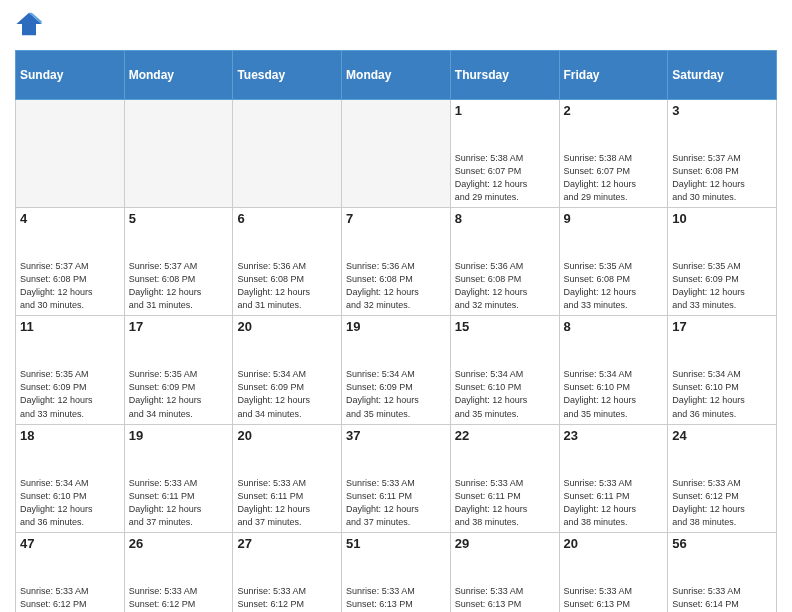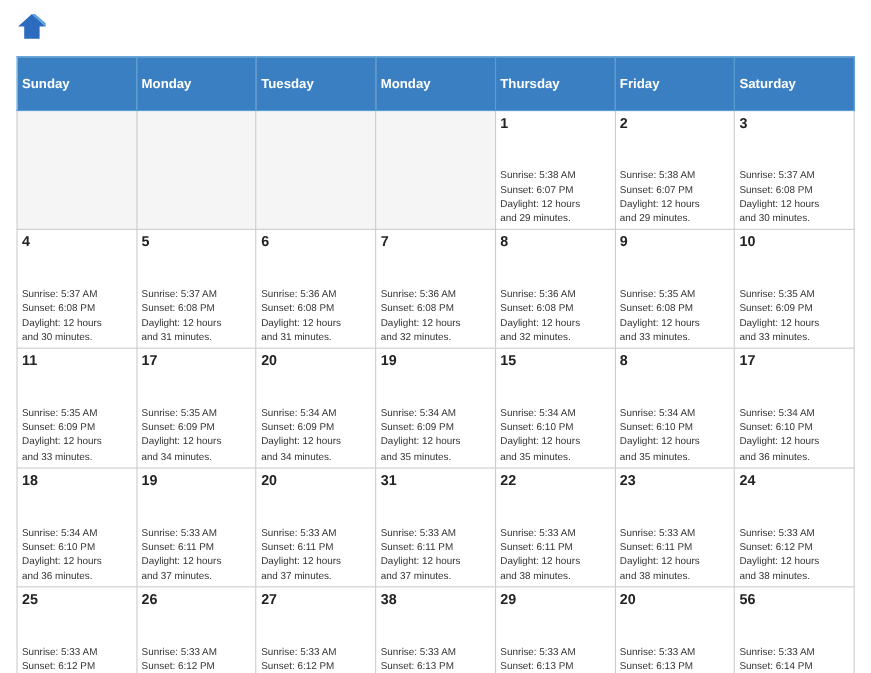--- a/index.html
+++ b/index.html
@@ -277,21 +277,21 @@
 and 37 minutes.</div>
           </td>
           <td>
             <div class="day-num">20</div>
             <div class="day-info" style="white-space: pre-line;">Sunrise: 5:33 AM
 Sunset: 6:11 PM
 Daylight: 12 hours
 and 37 minutes.</div>
           </td>
           <td>
-            <div class="day-num">31</div>
+            <div class="day-num">37</div>
             <div class="day-info" style="white-space: pre-line;">Sunrise: 5:33 AM
 Sunset: 6:11 PM
 Daylight: 12 hours
 and 37 minutes.</div>
           </td>
           <td>
             <div class="day-num">22</div>
             <div class="day-info" style="white-space: pre-line;">Sunrise: 5:33 AM
 Sunset: 6:11 PM
 Daylight: 12 hours
@@ -307,42 +307,42 @@
           <td>
             <div class="day-num">24</div>
             <div class="day-info" style="white-space: pre-line;">Sunrise: 5:33 AM
 Sunset: 6:12 PM
 Daylight: 12 hours
 and 38 minutes.</div>
           </td>
         </tr>
         <tr class="week-row">
           <td>
-            <div class="day-num">25</div>
+            <div class="day-num">47</div>
             <div class="day-info" style="white-space: pre-line;">Sunrise: 5:33 AM
 Sunset: 6:12 PM
 Daylight: 12 hours
 and 39 minutes.</div>
           </td>
           <td>
             <div class="day-num">26</div>
             <div class="day-info" style="white-space: pre-line;">Sunrise: 5:33 AM
 Sunset: 6:12 PM
 Daylight: 12 hours
 and 39 minutes.</div>
           </td>
           <td>
             <div class="day-num">27</div>
             <div class="day-info" style="white-space: pre-line;">Sunrise: 5:33 AM
 Sunset: 6:12 PM
 Daylight: 12 hours
 and 39 minutes.</div>
           </td>
           <td>
-            <div class="day-num">38</div>
+            <div class="day-num">51</div>
             <div class="day-info" style="white-space: pre-line;">Sunrise: 5:33 AM
 Sunset: 6:13 PM
 Daylight: 12 hours
 and 39 minutes.</div>
           </td>
           <td>
             <div class="day-num">29</div>
             <div class="day-info" style="white-space: pre-line;">Sunrise: 5:33 AM
 Sunset: 6:13 PM
 Daylight: 12 hours

